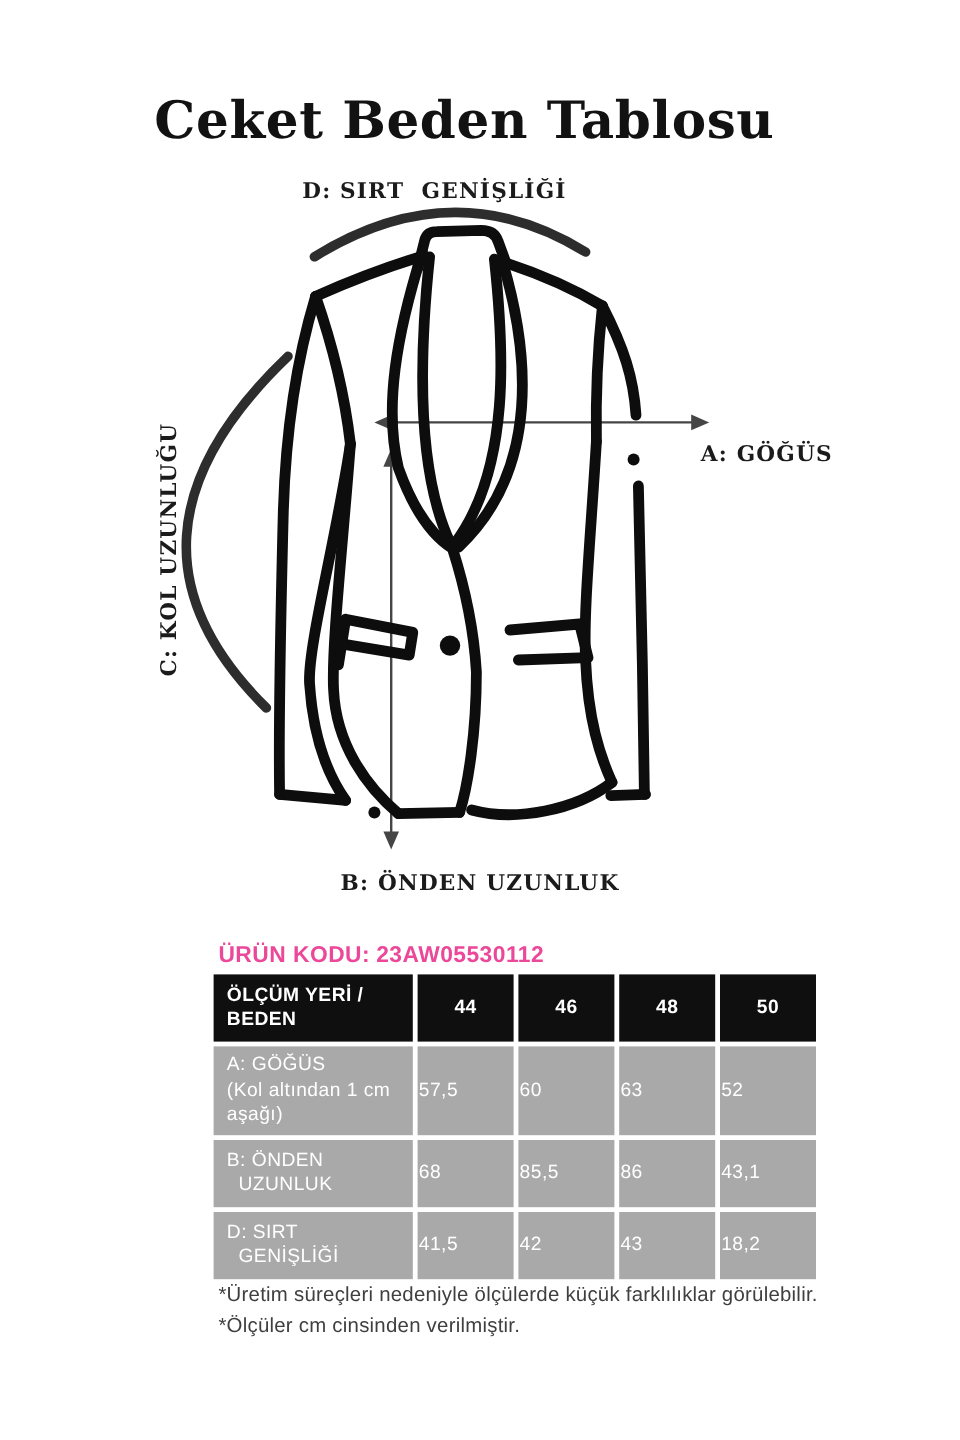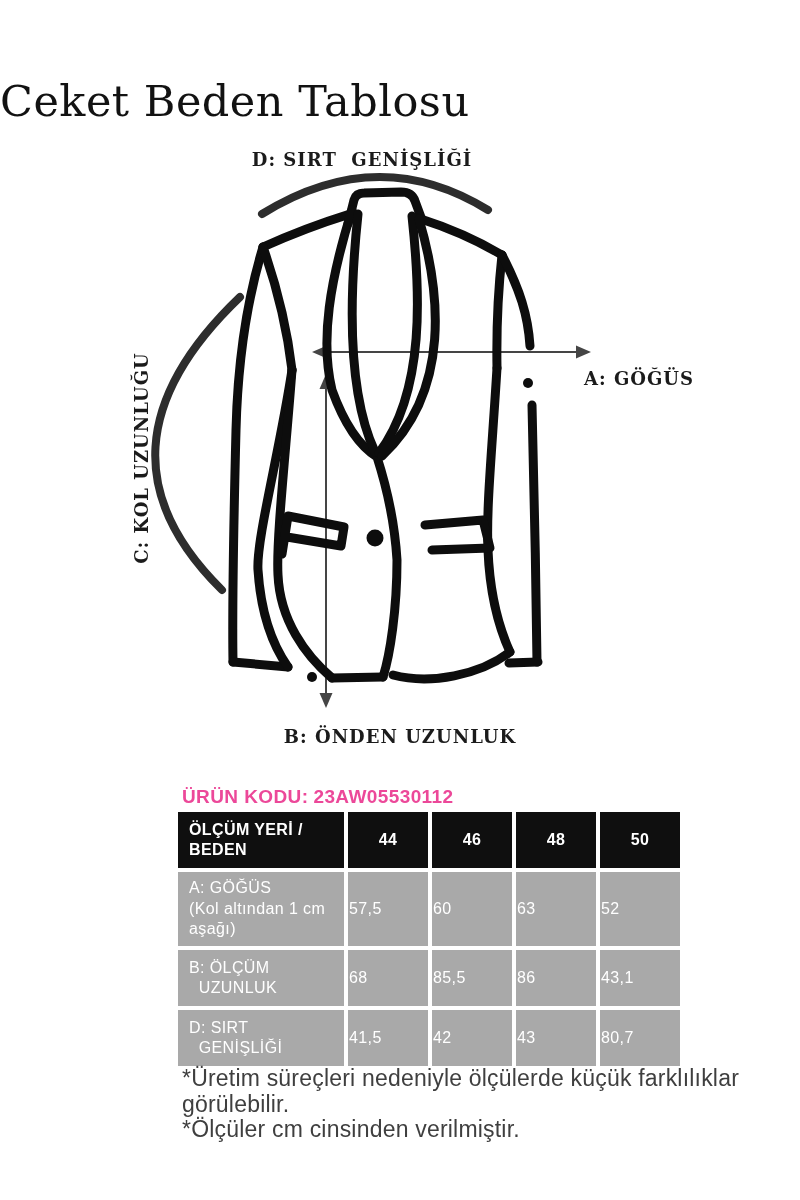--- a/index.html
+++ b/index.html
@@ -2,22 +2,22 @@
 <html><head>
 <meta charset="utf-8">
 <style>
   html,body{margin:0;padding:0;background:#ffffff;}
   .page{
     position:relative;width:800px;height:1200px;background:#ffffff;overflow:hidden;
     font-family:"Liberation Sans",sans-serif;color:#111;
   }
   .serif{font-family:"DejaVu Serif","Liberation Serif",serif;}
   .title{
-    position:absolute;left:0;top:76px;width:774px;text-align:left;
-    font-weight:400;font-size:43px;letter-spacing:.5px;color:#121212;white-space:pre;
+    position:absolute;left:0;top:76px;width:774px;text-align:center;
+    font-weight:700;font-size:43px;letter-spacing:.5px;color:#121212;white-space:pre;
   }
   .diagram-label{
     position:absolute;font-weight:700;font-size:18px;letter-spacing:1px;
     color:#1b1b1b;white-space:pre;
   }
   .lbl-top{left:62px;top:149px;width:600px;text-align:center;}
   .lbl-right{left:584px;top:368px;}
   .lbl-left{left:141px;top:458px;transform:translate(-50%,-50%) rotate(-90deg);}
   .lbl-bottom{left:100px;top:726px;width:600px;text-align:center;}
   .jacket-svg{position:absolute;left:100px;top:150px;width:600px;height:610px;}
@@ -34,21 +34,21 @@
     font-family:"Liberation Sans",sans-serif;color:#ffffff;vertical-align:middle;
     font-size:16px;letter-spacing:.4px;
   }
   table.size-table th{background:#0f0f0f;font-weight:700;height:44px;}
   table.size-table td{background:#a9a9a9;font-weight:400;height:44px;}
   .c0{width:147px;text-align:left !important;padding:6px 8px 6px 11px;
       white-space:pre-wrap;font-size:15.5px;line-height:1.28;}
   .csz{width:78px;}
   tr.row-a td{height:62px;}
   .footnotes{
-    position:absolute;left:182px;top:1066px;font-size:23px;line-height:25.5px;
+    position:absolute;left:182px;top:1066px;font-size:17px;line-height:25.5px;
     color:#3f3f3f;letter-spacing:.2px;
   }
 </style>
 </head>
 <body>
 
 <div class="page">
 
   <div class="title serif">Ceket Beden Tablosu</div>
 
@@ -127,34 +127,34 @@
     <tr class="row-a">
       <td class="c0">A: GÖĞÜS
 (Kol altından 1 cm
 aşağı)</td>
       <td class="csz">57,5</td>
       <td class="csz">60</td>
       <td class="csz">63</td>
       <td class="csz">52</td>
     </tr>
     <tr>
-      <td class="c0">B: ÖLÇÜM
+      <td class="c0">B: ÖNDEN
   UZUNLUK</td>
       <td class="csz">68</td>
       <td class="csz">85,5</td>
       <td class="csz">86</td>
       <td class="csz">43,1</td>
     </tr>
     <tr>
       <td class="c0">D: SIRT
   GENİŞLİĞİ</td>
       <td class="csz">41,5</td>
       <td class="csz">42</td>
       <td class="csz">43</td>
-      <td class="csz">80,7</td>
+      <td class="csz">18,2</td>
     </tr>
   </tbody>
     </table>
 
   <div class="footnotes">
     <div>*Üretim süreçleri nedeniyle ölçülerde küçük farklılıklar görülebilir.</div>
     <div>*Ölçüler cm cinsinden verilmiştir.</div>
   </div>
 
 </div>

